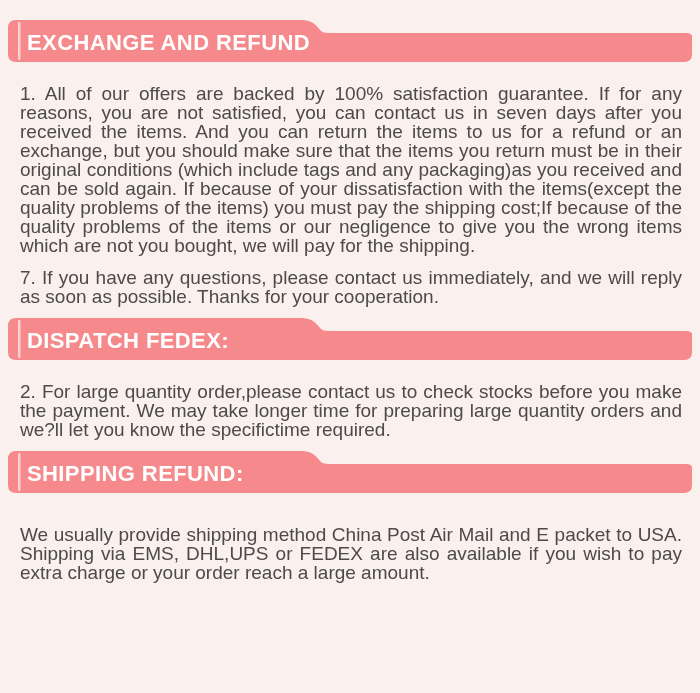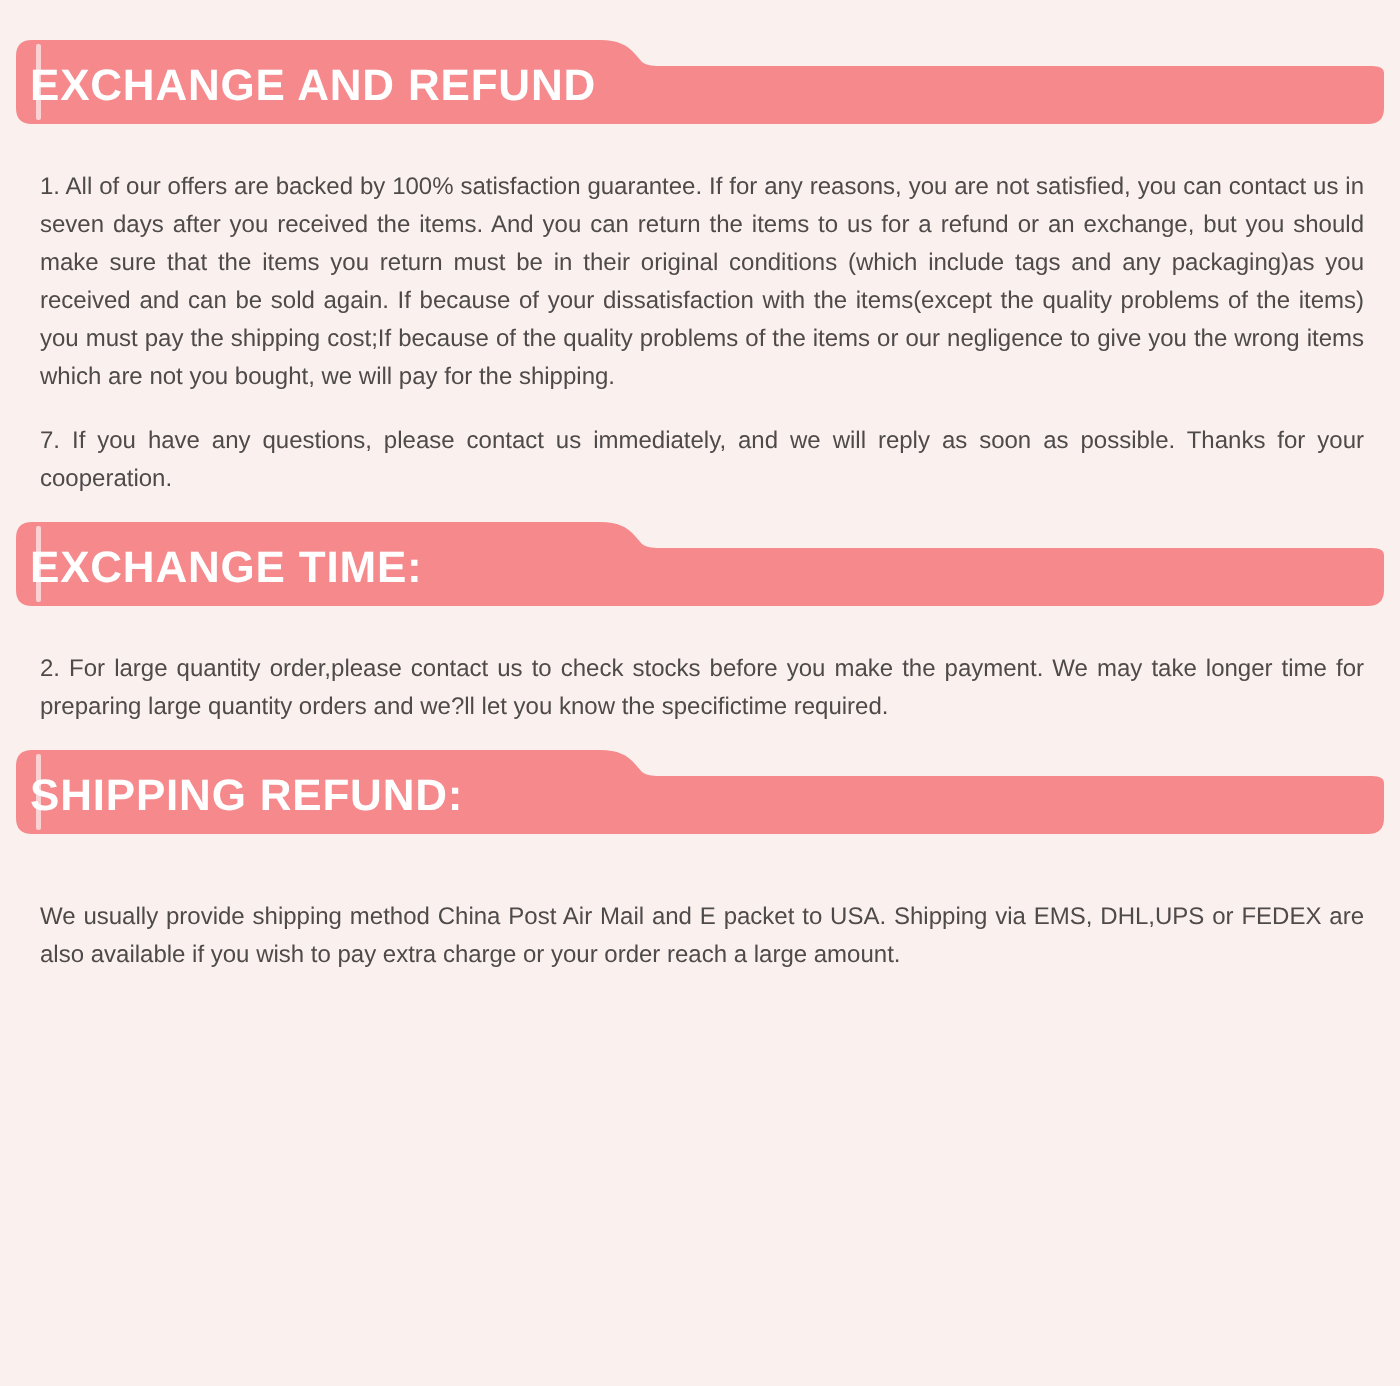--- a/index.html
+++ b/index.html
@@ -28,36 +28,36 @@
   }
   .ribbon-shape{
     position:absolute;
     left:0;top:0;
     width:100%;height:100%;
     display:block;
   }
   .ribbon-fill{fill:var(--ribbon-color);}
   .ribbon-title{
     position:absolute;
-    left:7px;top:0;
+    left:19px;top:0;
     height:42px;
     display:flex;
     align-items:center;
     padding-top:3px;
     font-size:22px;
     font-weight:700;
     letter-spacing:0.4px;
     color:var(--ribbon-title-color);
     white-space:nowrap;
   }
   .section-body{
     padding:22px 18px 12px 20px;
   }
   .section-body p{
-    font-size:12px;
+    font-size:19px;
     line-height:19px;
     color:var(--body-text-color);
     text-align:justify;
     margin:0 0 13px 0;
   }
   .section-body p:last-child{margin-bottom:0;}
   .section-body.last{padding-top:32px;}
 </style>
 </head>
 <body>
@@ -77,21 +77,21 @@
       <p>7. If you have any questions, please contact us immediately, and we will reply as soon as possible. Thanks for your cooperation.</p>
     </div>
   </section>
 
   <section>
     <header class="ribbon">
       <svg class="ribbon-shape" viewBox="0 0 684 42" preserveAspectRatio="none" aria-hidden="true">
         <path class="ribbon-fill" d="M8 0 H292 C301 0 305.5 2.5 309.5 7 L313 11 C315.5 13 319 13 324 13 H678 Q684 13 684 16.5 V34 Q684 42 676 42 H8 Q0 42 0 34 V8 Q0 0 8 0 Z"></path>
         <rect x="10" y="2" width="2.5" height="38" rx="1" fill="rgba(255,255,255,0.62)"></rect>
       </svg>
-      <h2 class="ribbon-title">EXCHANGE TIME:</h2>
+      <h2 class="ribbon-title">DISPATCH FEDEX:</h2>
     </header>
     <div class="section-body">
       <p>2. For large quantity order,please contact us to check stocks before you make the payment. We may take longer time for preparing large quantity orders and we?ll let you know the specifictime required.</p>
     </div>
   </section>
 
   <section>
     <header class="ribbon">
       <svg class="ribbon-shape" viewBox="0 0 684 42" preserveAspectRatio="none" aria-hidden="true">
         <path class="ribbon-fill" d="M8 0 H292 C301 0 305.5 2.5 309.5 7 L313 11 C315.5 13 319 13 324 13 H678 Q684 13 684 16.5 V34 Q684 42 676 42 H8 Q0 42 0 34 V8 Q0 0 8 0 Z"></path>

